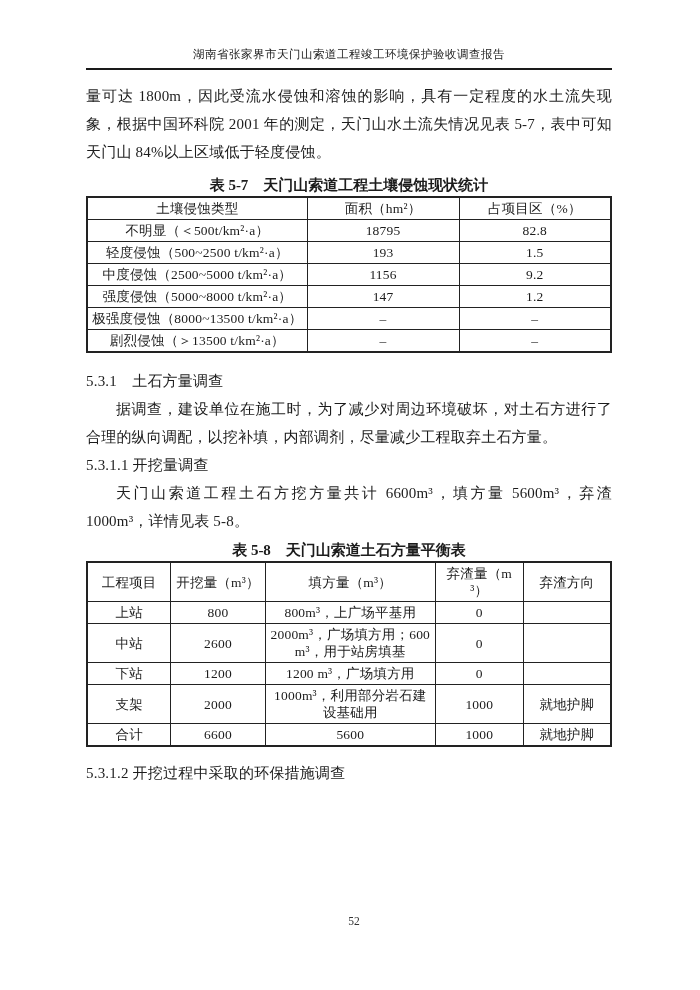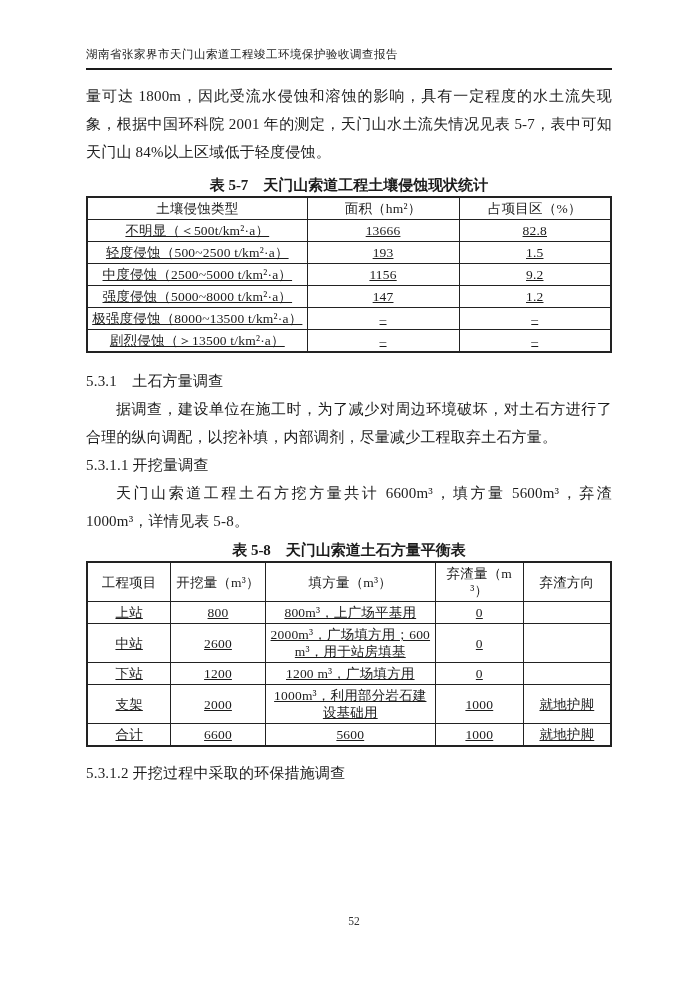--- a/index.html
+++ b/index.html
@@ -5,21 +5,21 @@
   * { margin:0; padding:0; box-sizing:border-box; }
   html,body { background:#e8e8e8; }
   .page {
     width:700px; height:990px; margin:0 auto; background:#ffffff;
     font-family:"Liberation Serif","DejaVu Serif",serif;
     color:#1c1c1c; position:relative; overflow:hidden;
   }
   .content { padding:0 88px 0 86px; }
   .header { padding-top:47px; }
   .header-title {
-    font-size:11.5px; line-height:14px; text-align:left;
+    font-size:11.5px; line-height:14px; text-align:center;
     letter-spacing:0.5px; color:#222;
   }
   .header-rule { margin-top:7px; border-bottom:2px solid #1a1a1a; height:0; }
   .para {
     font-size:15px; line-height:28px; text-align:justify;
     letter-spacing:0.2px;
   }
   .para.indent { text-indent:2em; }
   .p1 { margin-top:12px; }
   .section-heading {
@@ -36,21 +36,21 @@
   table.doc-table {
     width:100%; border-collapse:collapse; table-layout:fixed;
     border:2px solid #222;
   }
   table.doc-table th, table.doc-table td {
     border:1px solid #222; font-weight:normal; text-align:center;
     font-size:13.5px; line-height:17px; padding:2px 3px;
     letter-spacing:0.2px; word-break:break-all;
   }
   table.doc-table th { height:22px; }
-  table.doc-table td { height:21px;text-decoration:underline; }
+  table.doc-table td { height:21px; }
   .page-number {
     position:absolute; top:915px; left:4px; width:100%;
     text-align:center; font-size:11.5px; color:#333;
   }
 </style>
 </head>
 <body>
 
 <div class="page">
   <div class="content">
@@ -73,21 +73,21 @@
       <thead>
           <tr>
             <th>土壤侵蚀类型</th>
             <th>面积（hm²）</th>
             <th>占项目区（%）</th>
           </tr>
         </thead>
       <tbody>
           <tr>
             <td>不明显（＜500t/km²·a）</td>
-            <td>13666</td>
+            <td>18795</td>
             <td>82.8</td>
           </tr>
           <tr>
             <td>轻度侵蚀（500~2500 t/km²·a）</td>
             <td>193</td>
             <td>1.5</td>
           </tr>
           <tr>
             <td>中度侵蚀（2500~5000 t/km²·a）</td>
             <td>1156</td>

